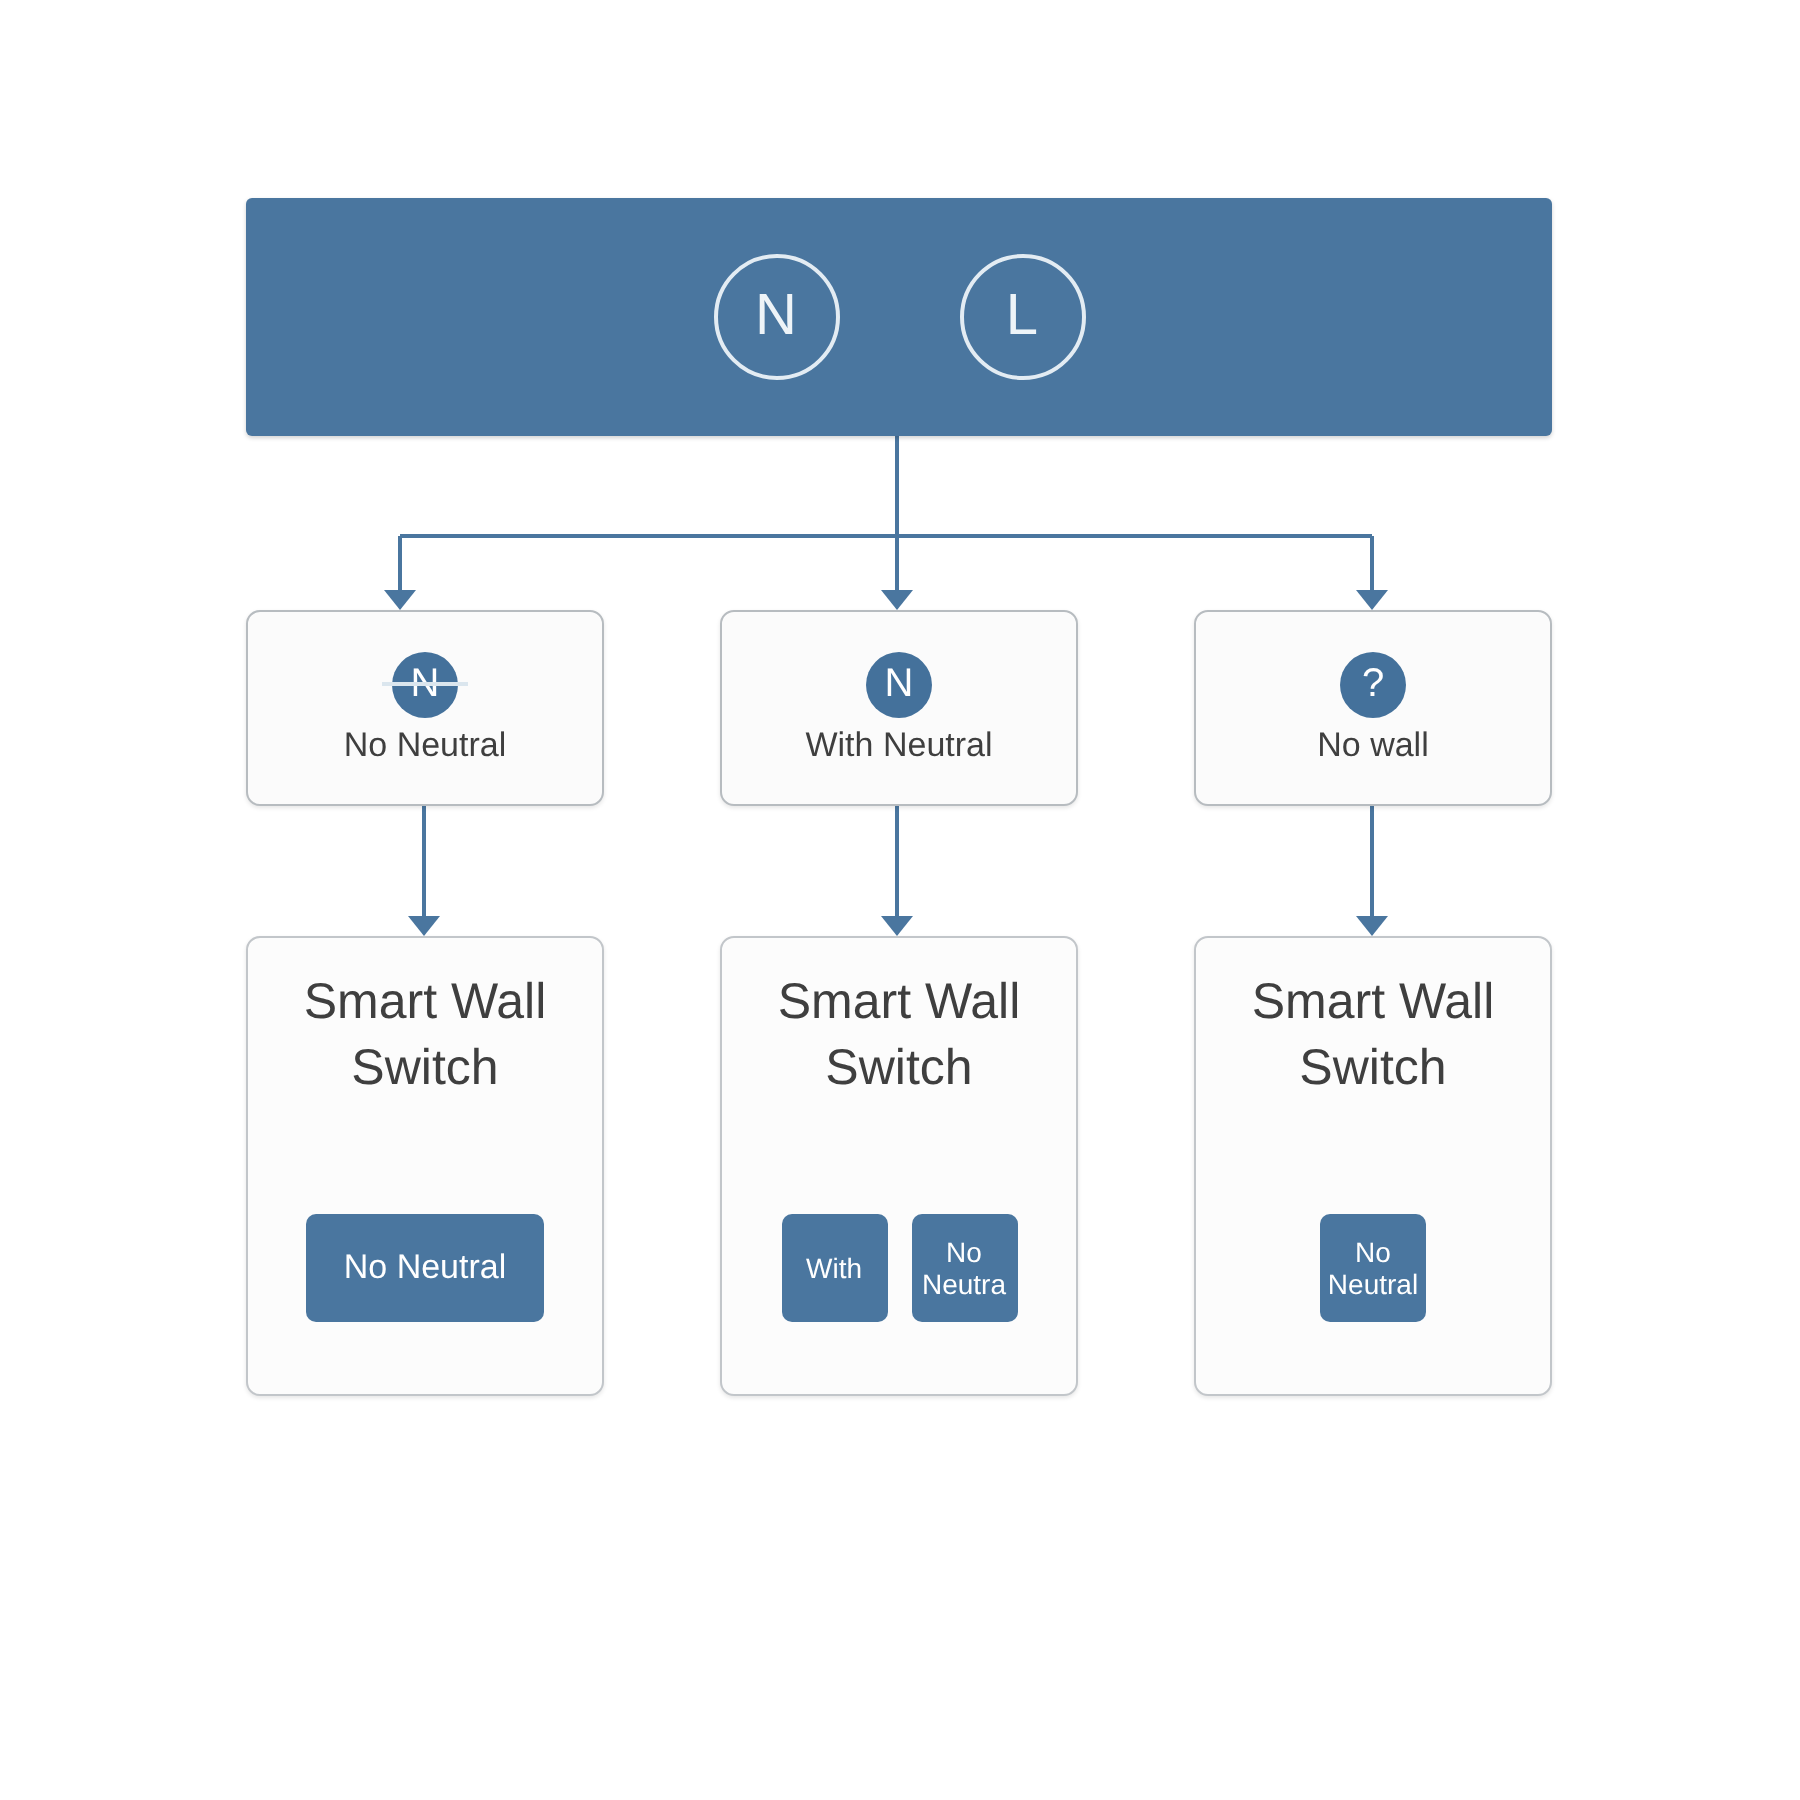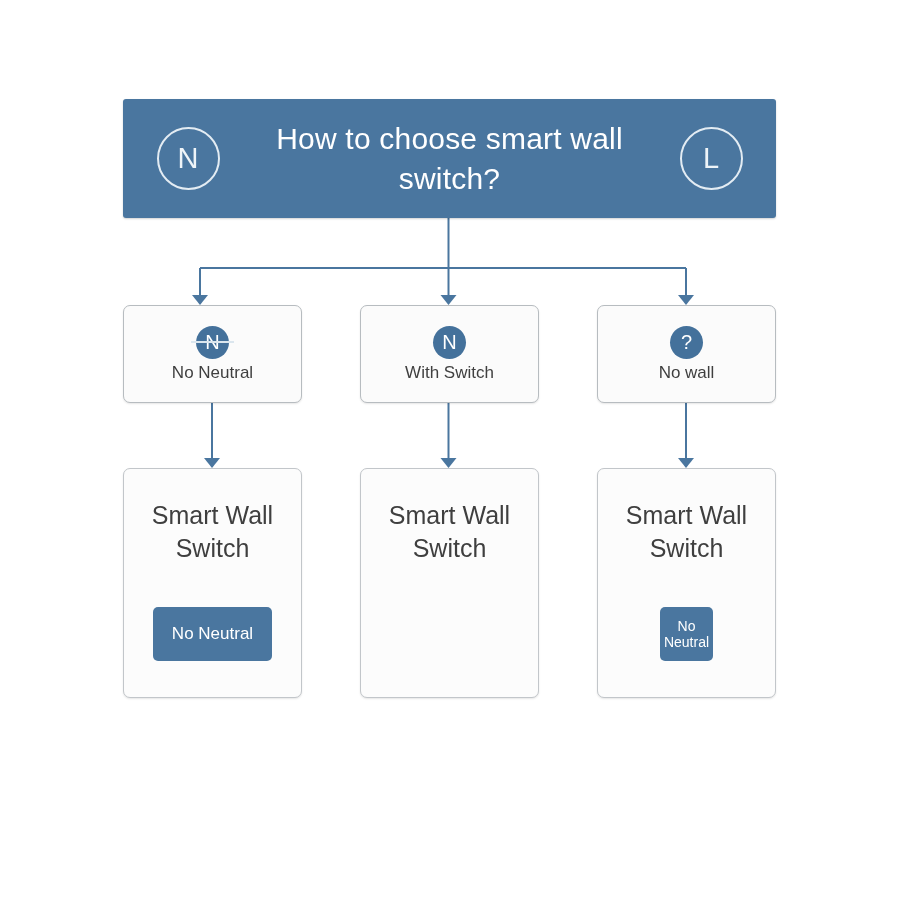--- a/index.html
+++ b/index.html
@@ -131,21 +131,21 @@
     box-shadow: 0 1px 2px rgba(0,0,0,0.10);
     display: flex;
     flex-direction: column;
     align-items: center;
   }
   .product-card.col1 { left: 123px; }
   .product-card.col2 { left: 360px; }
   .product-card.col3 { left: 597px; }
 
   .product-title {
-    margin-top: 30px;
+    margin-top: 16px;
     font-size: 25px;
     line-height: 1.32;
     color: #3f3f3f;
     text-align: center;
     width: 160px;
     font-weight: 400;
   }
   .chip-row {
     margin-top: auto;
     margin-bottom: 36px;
@@ -204,57 +204,60 @@
       <polygon points="204,458 220,458 212,468"></polygon>
       <polygon points="440.5,458 456.5,458 448.5,468"></polygon>
       <polygon points="678,458 694,458 686,468"></polygon>
     </g>
   </svg>
 
   <div class="header-box">
     <div class="ring-icon ring-left">
       <span>N</span>
     </div>
-    <div class="header-title">How to choose smart wall switch?</div>
     <div class="ring-icon ring-right">
       <span>L</span>
     </div>
   </div>
 
   <div class="option-card col1">
     <div class="badge">
       <span>N</span>
       <span class="strike"></span>
     </div>
     <div class="option-label">No Neutral</div>
   </div>
 
   <div class="option-card col2">
     <div class="badge">
       <span>N</span>
     </div>
-    <div class="option-label">With Switch</div>
+    <div class="option-label">With Neutral</div>
   </div>
 
   <div class="option-card col3">
     <div class="badge">
       <span>?</span>
     </div>
     <div class="option-label">No wall</div>
   </div>
 
   <div class="product-card col1">
     <div class="product-title">Smart Wall Switch</div>
     <div class="chip-row">
       <div class="chip wide">No Neutral</div>
     </div>
   </div>
 
   <div class="product-card col2">
     <div class="product-title">Smart Wall Switch</div>
+    <div class="chip-row">
+      <div class="chip square">With</div>
+      <div class="chip square">No Neutra</div>
+    </div>
   </div>
 
   <div class="product-card col3">
     <div class="product-title">Smart Wall Switch</div>
     <div class="chip-row">
       <div class="chip square">No Neutral</div>
     </div>
   </div>
 
 </div>

